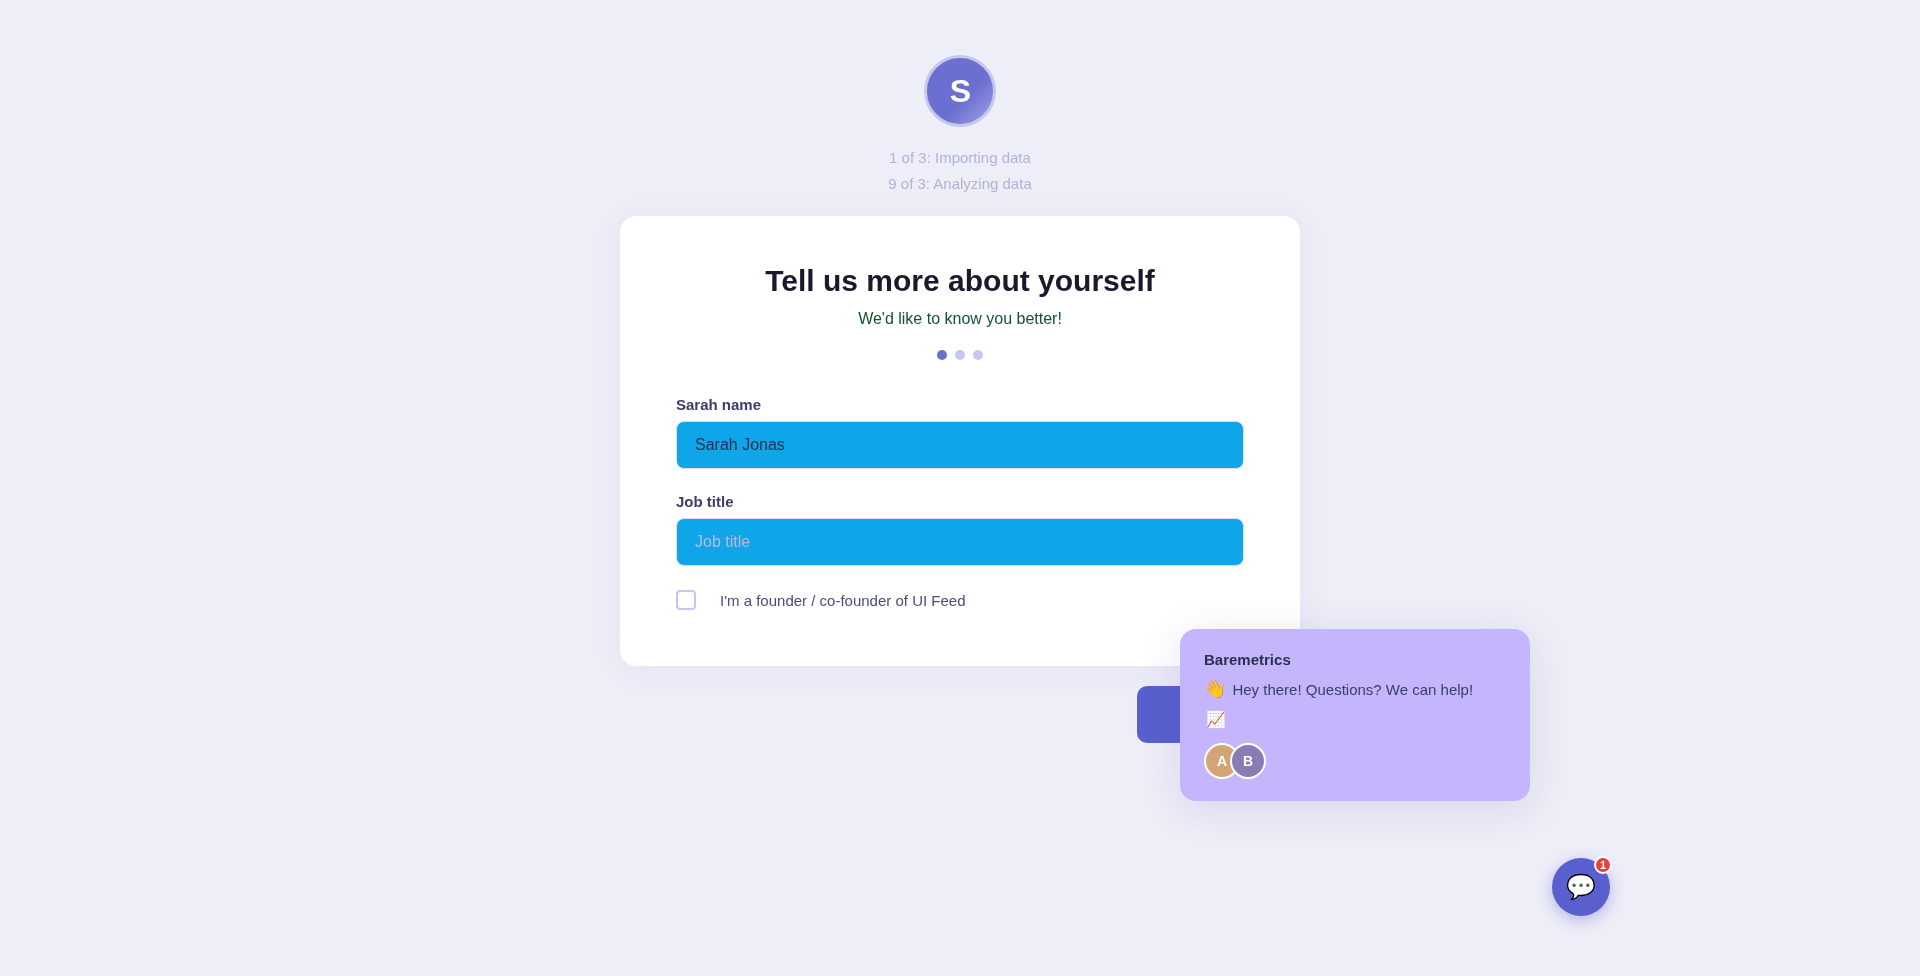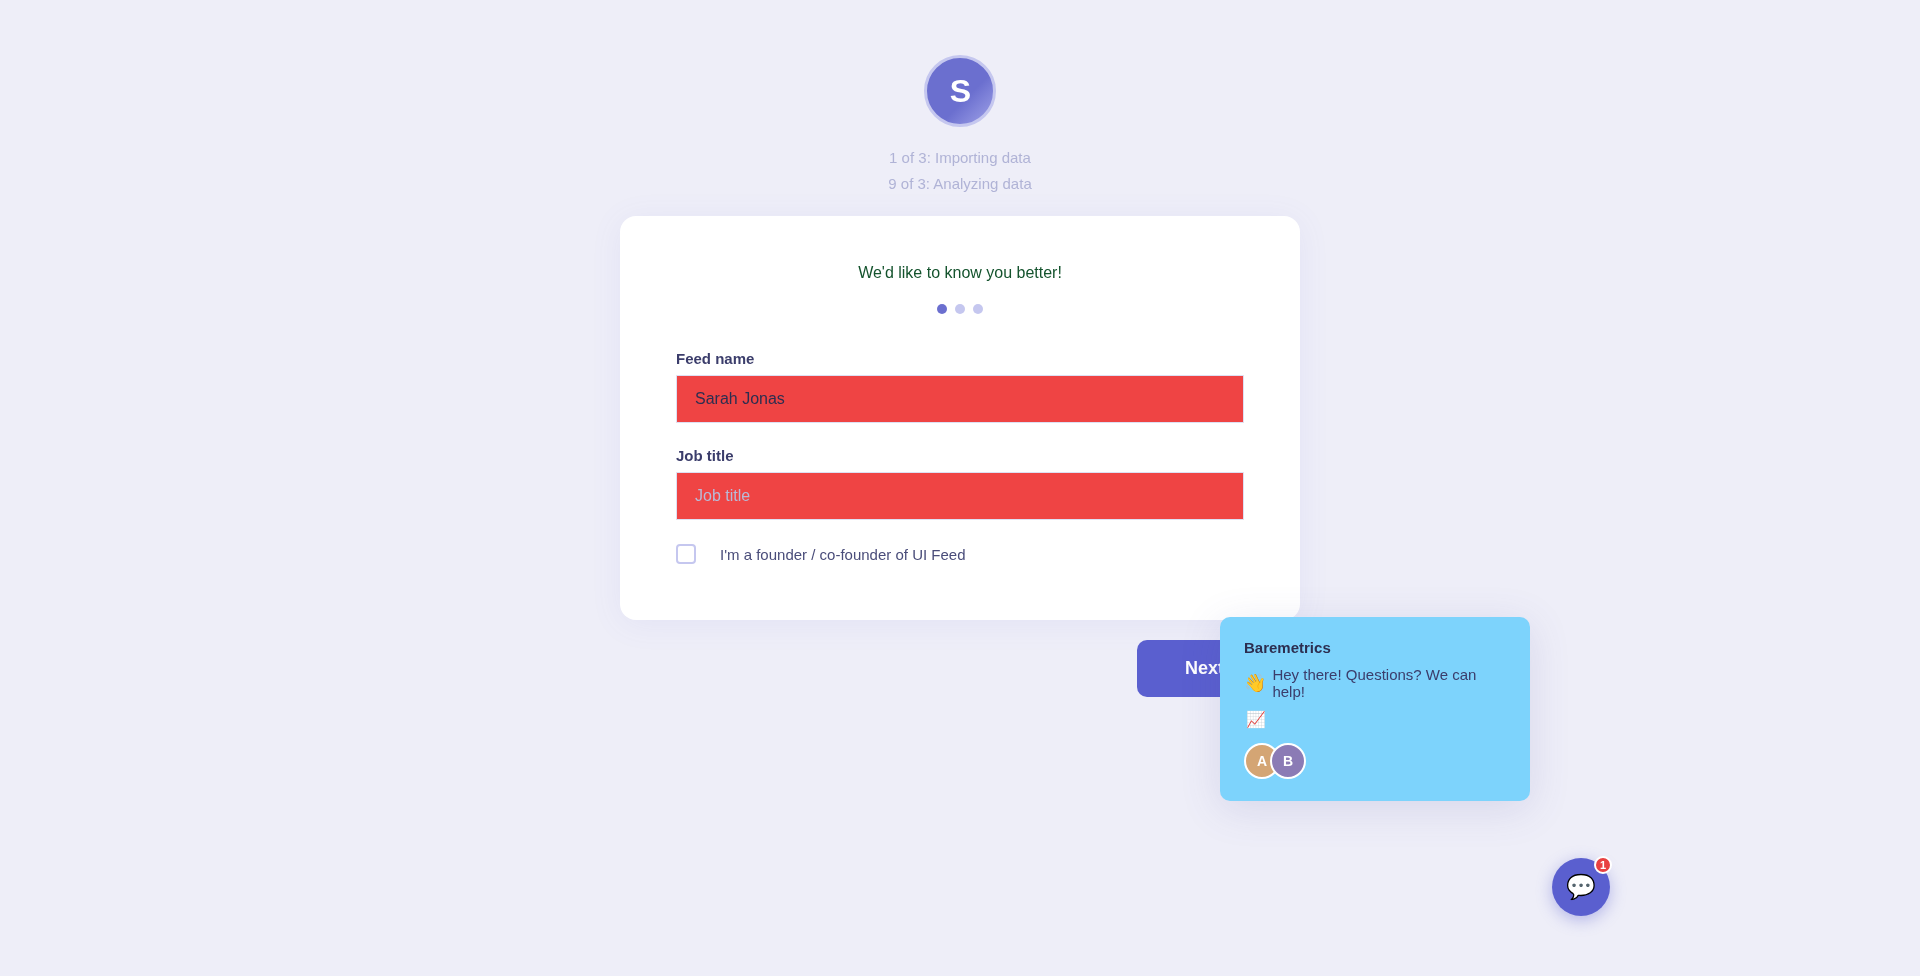--- a/index.html
+++ b/index.html
@@ -102,24 +102,24 @@
       font-size: 15px;
       font-weight: 600;
       color: #3b3d6b;
       margin-bottom: 8px;
     }
 
     .text-input {
       width: 100%;
       padding: 14px 18px;
       border: 1.5px solid #dde0f3;
-      border-radius: 1px;
+      border-radius: 8px;
       font-size: 16px;
       color: #2c2e50;
-      background: #ef4444;
+      background: #0ea5e9;
       outline: none;
       margin-bottom: 24px;
       transition: border-color 0.2s;
     }
 
     .text-input::placeholder {
       color: #b8bbd8;
     }
 
     .checkbox-row {
@@ -169,25 +169,25 @@
 
     .arrow-icon {
       font-size: 18px;
     }
 
     
     .chat-popup {
       position: fixed;
       right: 390px;
       bottom: 175px;
-      background: #7dd3fc;
-      border-radius: 10px;
+      background: #c4b5fd;
+      border-radius: 16px;
       box-shadow: 0 8px 40px rgba(80, 80, 160, 0.15);
       padding: 22px 24px 22px 24px;
-      width: 310px;
+      width: 350px;
       display: flex;
       flex-direction: column;
       gap: 10px;
     }
 
     .chat-brand {
       font-size: 15px;
       font-weight: 700;
       color: #2c2e50;
     }
@@ -283,30 +283,31 @@
 
 <div class="top-section">
   <div class="logo-circle">
     <span class="logo-letter">S</span>
   </div>
   <div class="progress-step">1 of 3: Importing data</div>
   <div class="progress-step">9 of 3: Analyzing data</div>
 </div>
 
 <div class="card">
+  <h1 class="card-title">Tell us more about yourself</h1>
   <p class="card-subtitle">We'd like to know you better!</p>
 
   <div class="dots">
     <div class="dot active"></div>
     <div class="dot"></div>
     <div class="dot"></div>
   </div>
 
   <div class="form-section">
-    <div class="field-label">Feed name</div>
+    <div class="field-label">Sarah name</div>
     <input class="text-input" type="text" value="Sarah Jonas" style="">
 
     <div class="field-label">Job title</div>
     <input class="text-input" type="text" placeholder="Job title" style="">
 
     
     <div class="checkbox-row">
       <div class="checkbox"></div>
       <span class="checkbox-label">I'm a founder / co-founder of UI Feed</span>
     </div>

